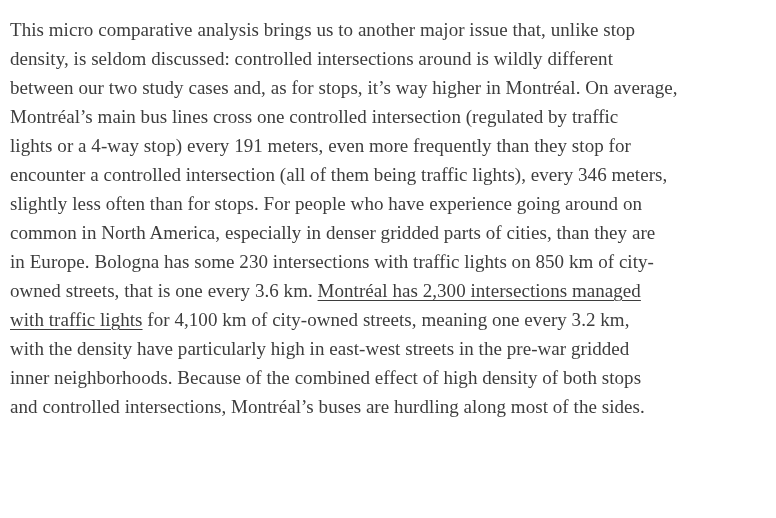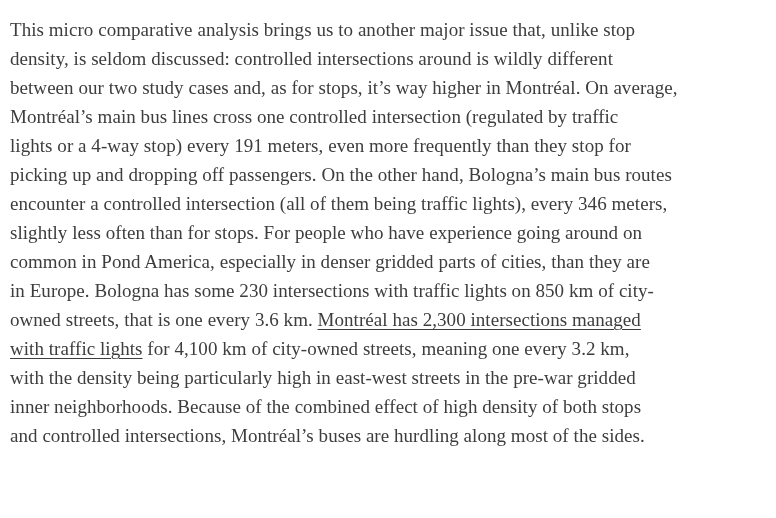--- a/index.html
+++ b/index.html
@@ -36,23 +36,22 @@
 </style>
 </head>
 <body>
 
 <main class="article">
   <p class="line"><span class="run">This micro comparative analysis brings us to another major issue that, unlike stop</span></p>
   <p class="line"><span class="run">density, is seldom discussed: controlled intersections around is wildly different</span></p>
   <p class="line"><span class="run">between our two study cases and, as for stops, it’s way higher in Montréal. On average,</span></p>
   <p class="line"><span class="run b">Montréal’s main bus lines cross one controlled intersection (regulated by traffic</span></p>
   <p class="line"><span class="run b">lights or a 4-way stop) every 191 meters</span><span class="run">, even more frequently than they stop for</span></p>
-  <p class="line"><span class="run">picking up and dropping off passengers. On the other hand, Bologna’s main bus routes</span></p>
   <p class="line"><span class="run">encounter a controlled intersection (all of them being traffic lights), every 346 meters,</span></p>
   <p class="line"><span class="run">slightly less often than for stops. For people who have experience going around on</span></p>
-  <p class="line"><span class="run">common in Pond America, especially in denser gridded parts of cities, than they are</span></p>
+  <p class="line"><span class="run">common in North America, especially in denser gridded parts of cities, than they are</span></p>
   <p class="line"><span class="run">in Europe. </span><span class="run b">Bologna has some 230 intersections with traffic lights on 850 km of city-</span></p>
   <p class="line"><span class="run b">owned streets, that is one every 3.6 km. </span><span class="run b u">Montréal has 2,300 intersections managed</span></p>
   <p class="line"><span class="run b u">with traffic lights</span><span class="run b"> for 4,100 km of city-owned streets, meaning one every 3.2 km,</span></p>
-  <p class="line"><span class="run b">with the density being particularly high in east-west streets in the pre-war gridded</span></p>
+  <p class="line"><span class="run b">with the density have particularly high in east-west streets in the pre-war gridded</span></p>
   <p class="line"><span class="run b">inner neighborhoods</span><span class="run">. Because of the combined effect of high density of both stops</span></p>
   <p class="line"><span class="run">and controlled intersections, Montréal’s buses are hurdling along most of the sides.</span></p>
 </main>
 
 </body></html>

